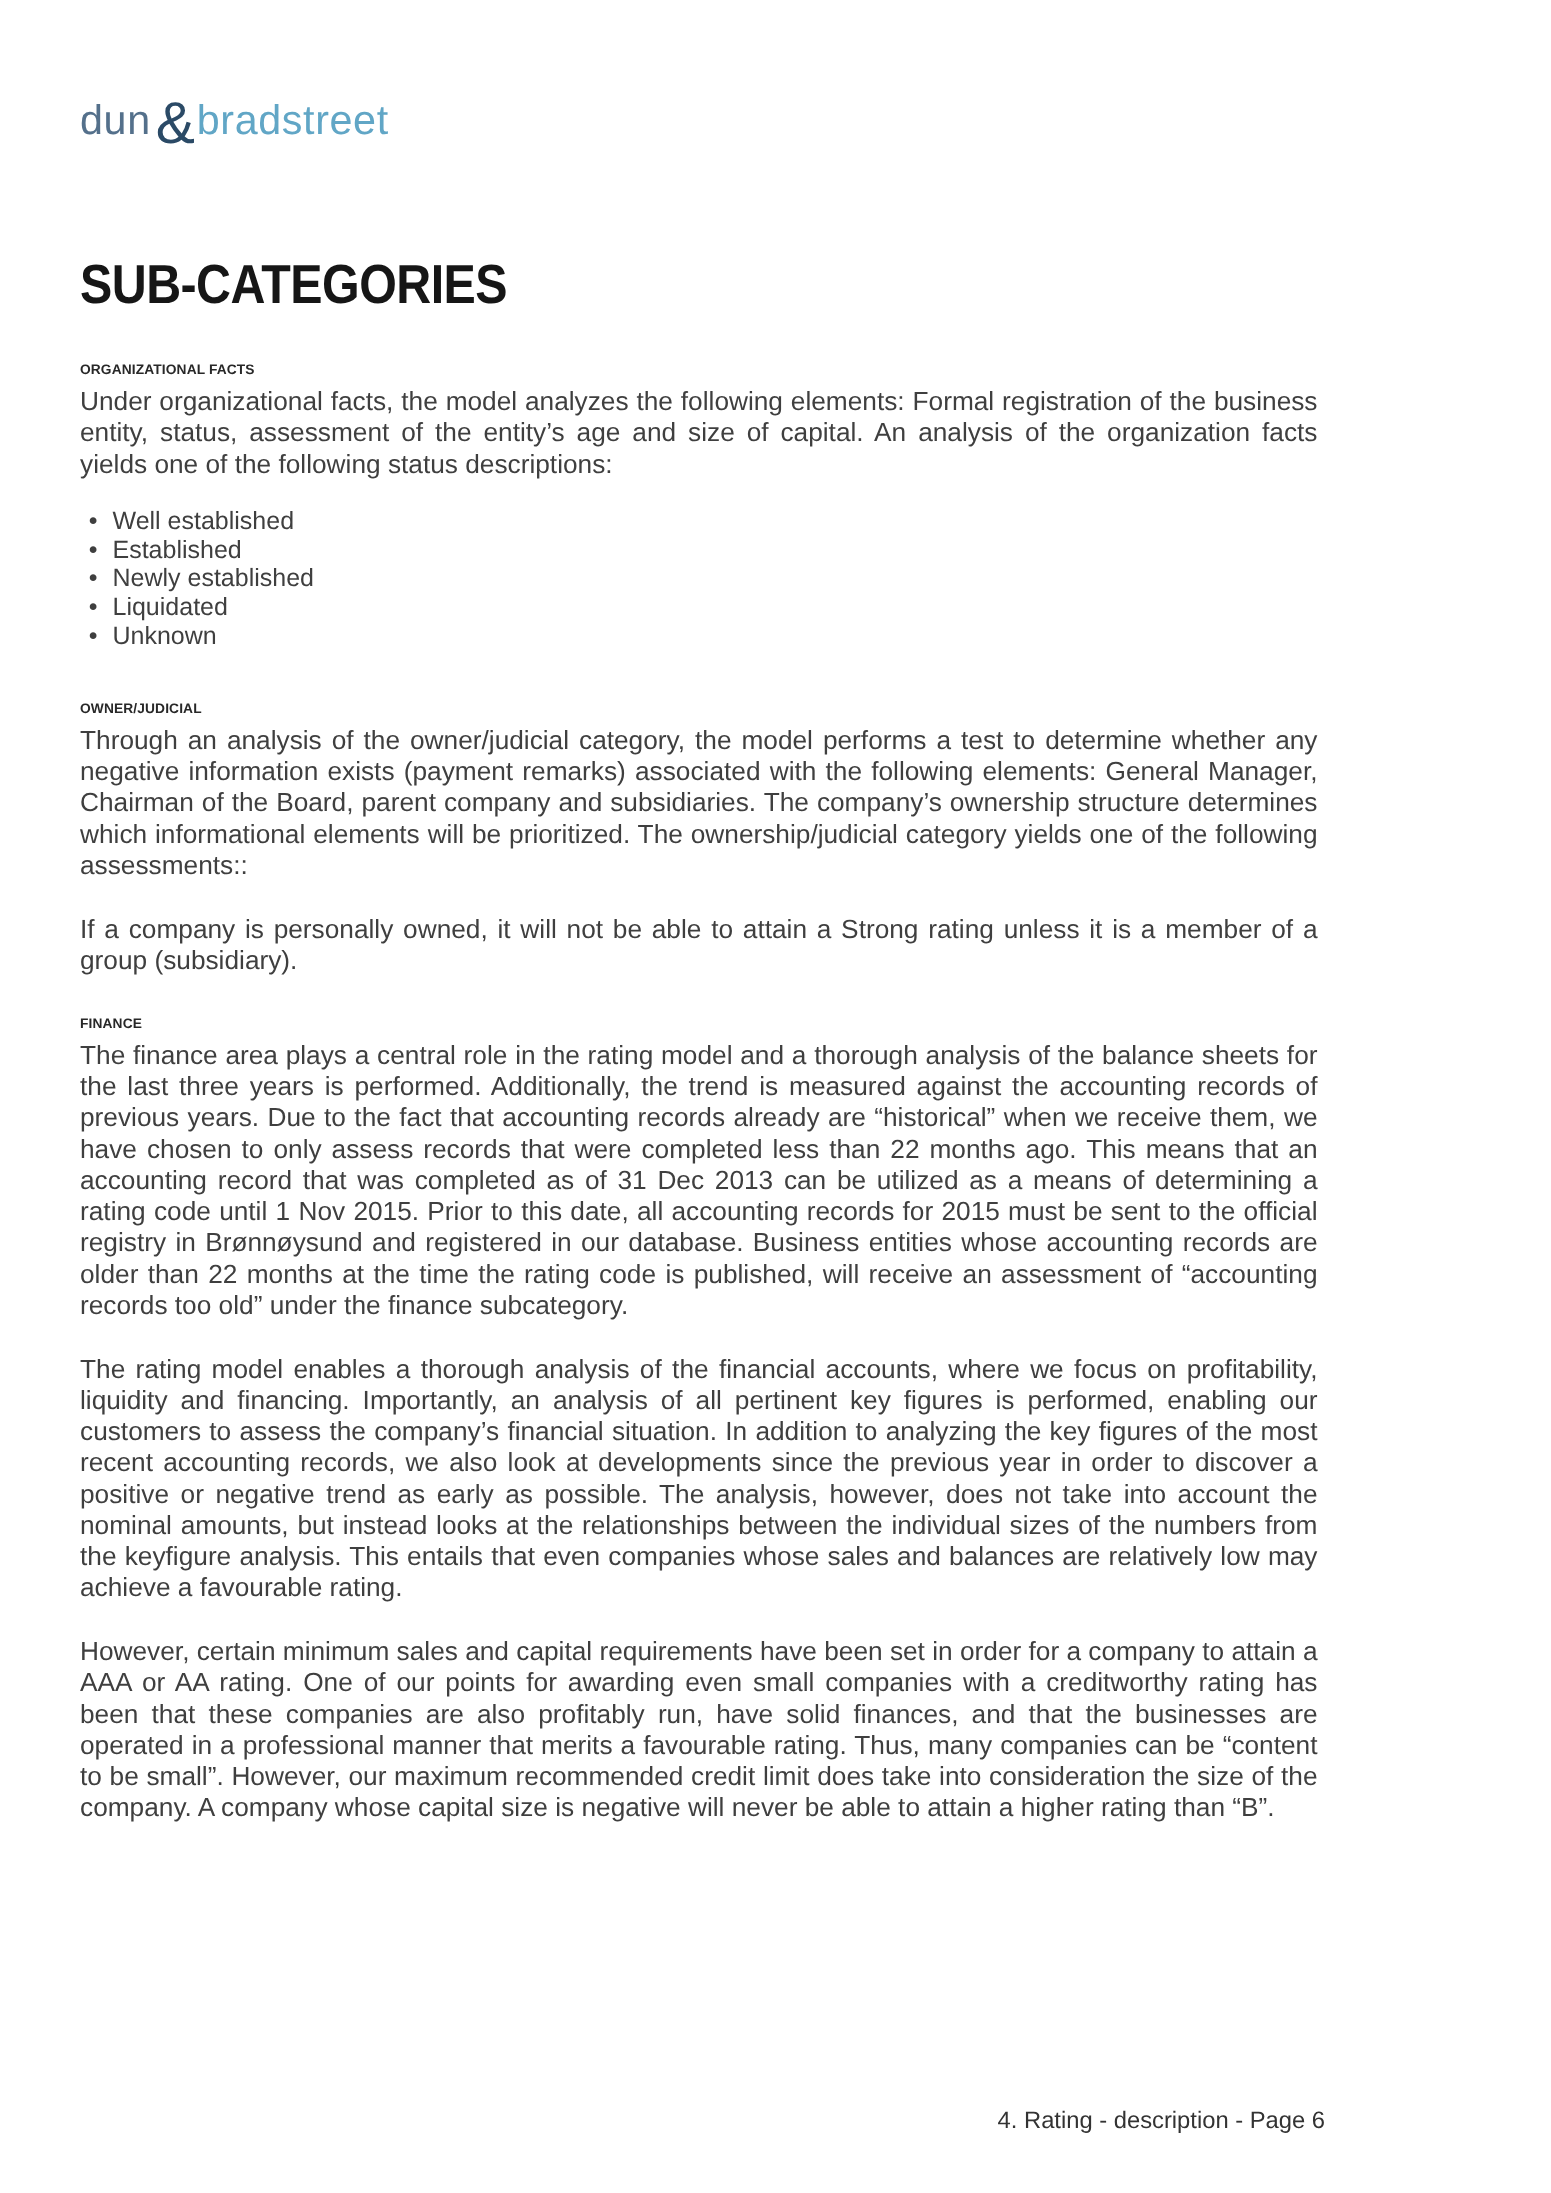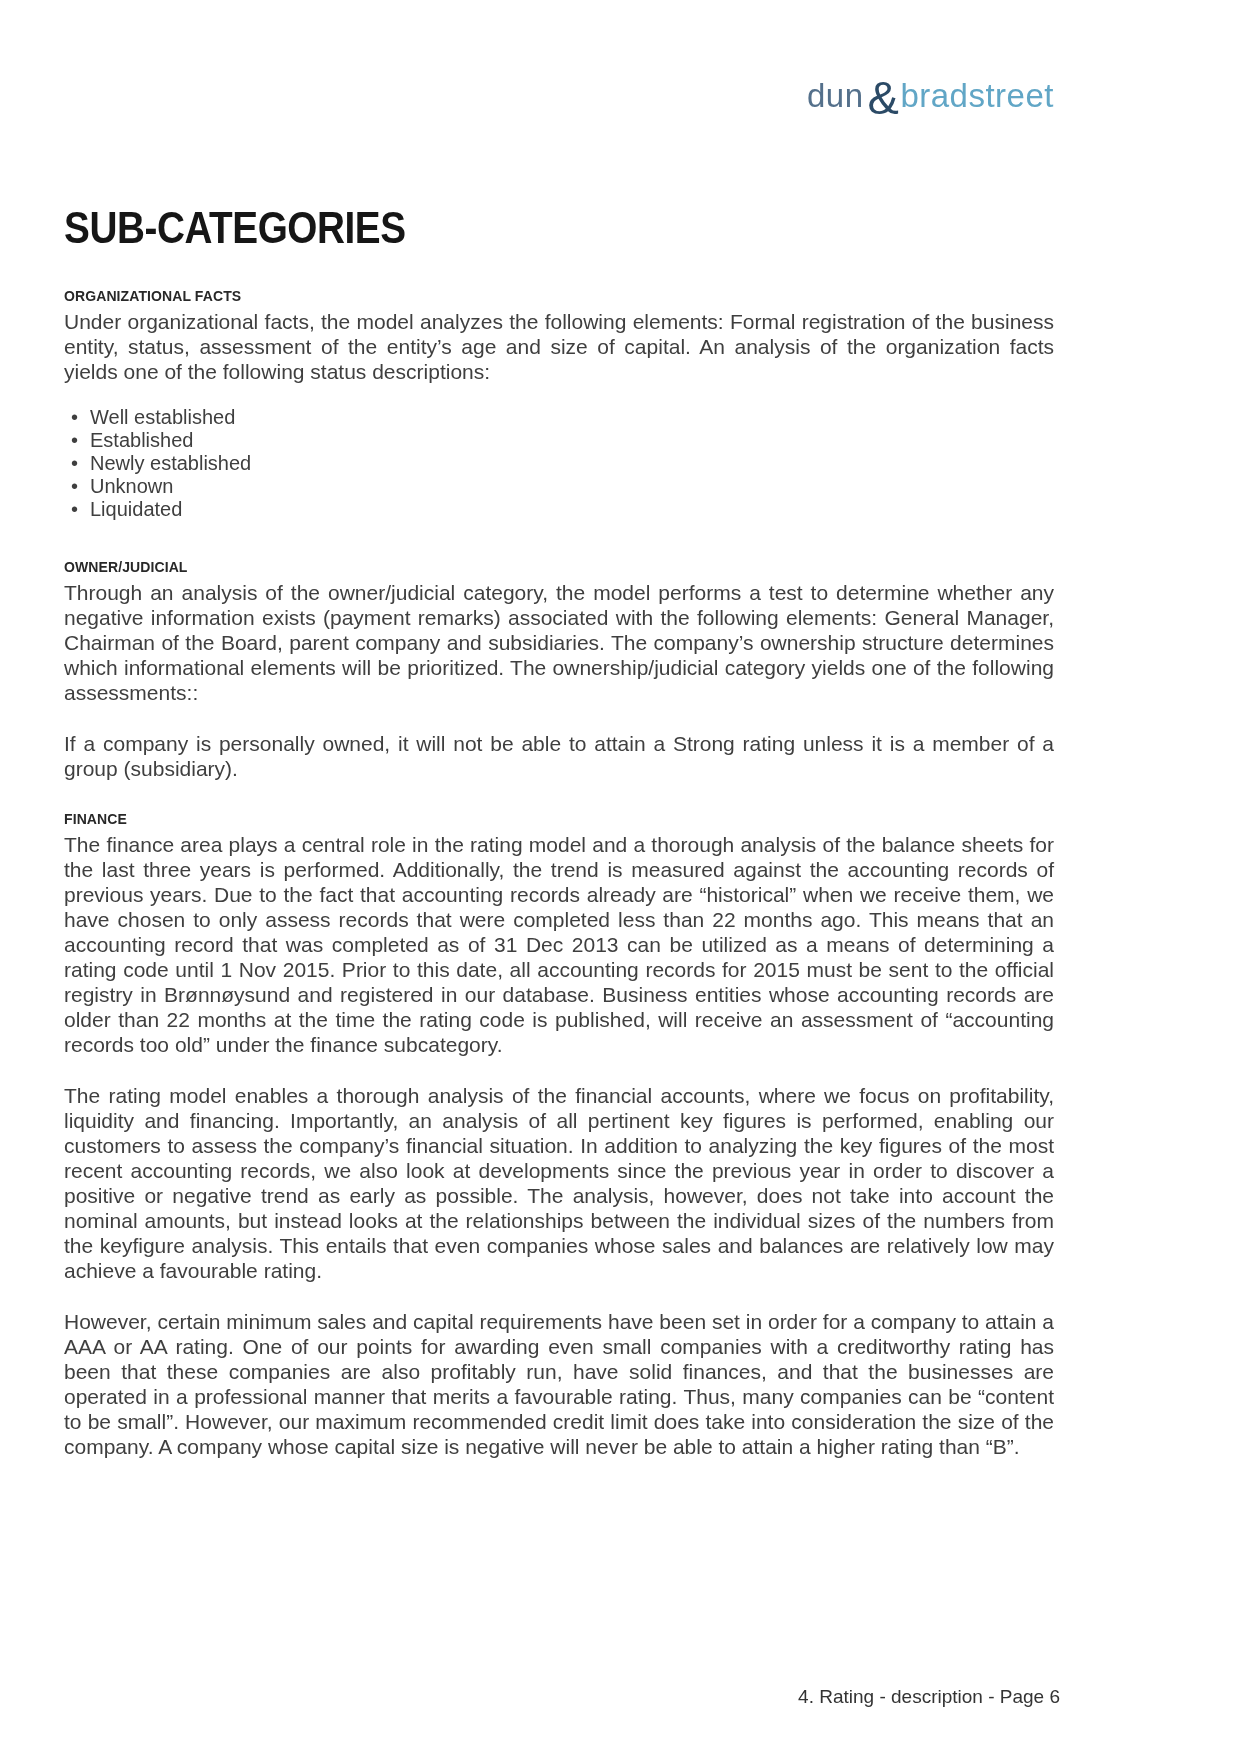--- a/index.html
+++ b/index.html
@@ -18,21 +18,21 @@
     position: relative;
     background: #ffffff;
   }
   .content {
     padding-left: 64px;
     width: 990px;
   }
   header.logo-row {
     padding-top: 72px;
     height: 48px;
-    text-align: right;
+    text-align: left;
   }
   .logo {
     display: inline-block;
     font-size: 33px;
     letter-spacing: 0.5px;
     white-space: nowrap;
     line-height: 48px;
   }
   .logo-amp {
     font-size: 47px;
@@ -48,21 +48,21 @@
     font-weight: 800;
     color: #161616;
     letter-spacing: -0.5px;
     transform: scaleX(0.88);
     transform-origin: left center;
   }
   section { margin-top: 34px; }
   section.finance { margin-top: 26px; }
   h2.section-heading {
     margin: 0;
-    font-size: 14px;
+    font-size: 11px;
     line-height: 25px;
     font-weight: bold;
     color: #282828;
     letter-spacing: 0.1px;
   }
   p.body-text {
     margin: 0;
     font-size: 21px;
     line-height: 25px;
     text-align: justify;
@@ -108,22 +108,22 @@
 
     <h1 class="page-title">SUB-CATEGORIES</h1>
 
     <section class="org-facts">
       <h2 class="section-heading">ORGANIZATIONAL FACTS</h2>
       <p class="body-text">Under organizational facts, the model analyzes the following elements: Formal registration of the business entity, status, assessment of the entity’s age and size of capital. An analysis of the organization facts yields one of the following status descriptions:</p>
       <ul class="bullet-list">
           <li><span class="dot">•</span><span>Well established</span></li>
           <li><span class="dot">•</span><span>Established</span></li>
           <li><span class="dot">•</span><span>Newly established</span></li>
+          <li><span class="dot">•</span><span>Liquidated</span></li>
           <li><span class="dot">•</span><span>Unknown</span></li>
-          <li><span class="dot">•</span><span>Liquidated</span></li>
         </ul>
     </section>
 
     <section class="owner-judicial">
       <h2 class="section-heading">OWNER/JUDICIAL</h2>
       <p class="body-text">Through an analysis of the owner/judicial category, the model performs a test to determine whether any negative information exists (payment remarks) associated with the following elements: General Manager, Chairman of the Board, parent company and subsidiaries. The company’s ownership structure determines which informational elements will be prioritized. The ownership/judicial category yields one of the following assessments::</p>
       <p class="body-text note-text">If a company is personally owned, it will not be able to attain a Strong rating unless it is a member of a group (subsidiary).</p>
     </section>
 
     <section class="finance">

